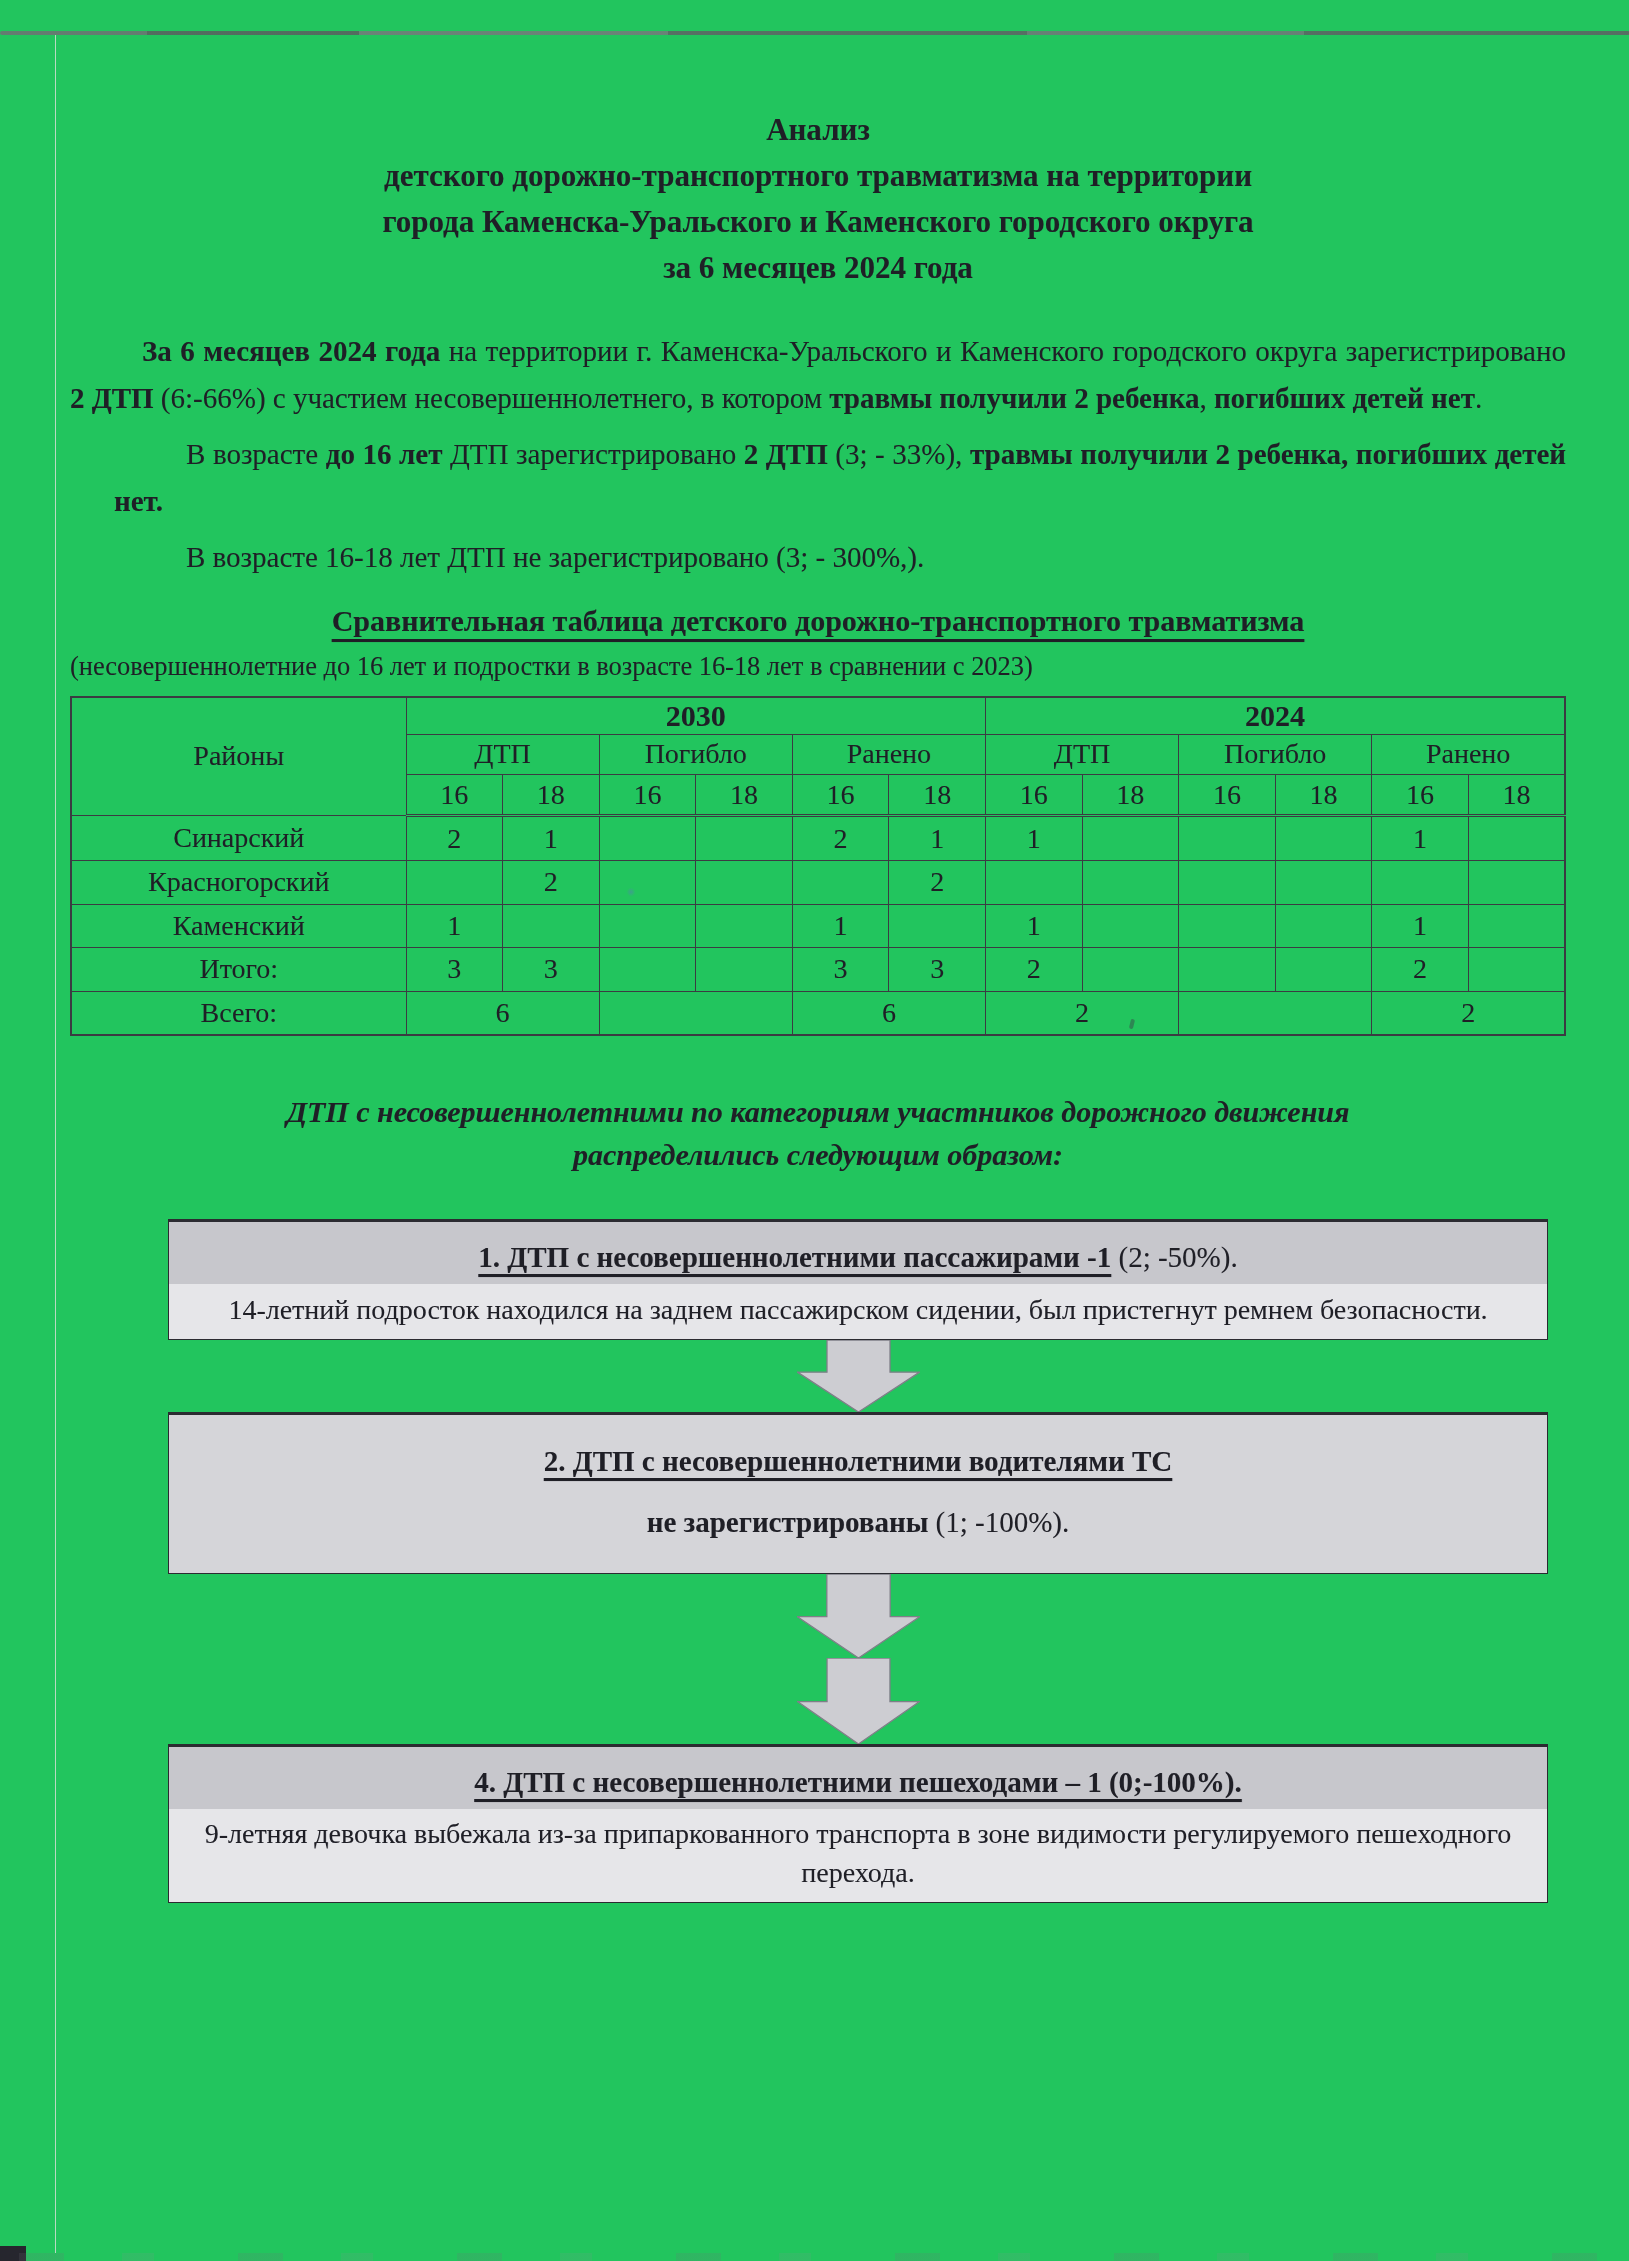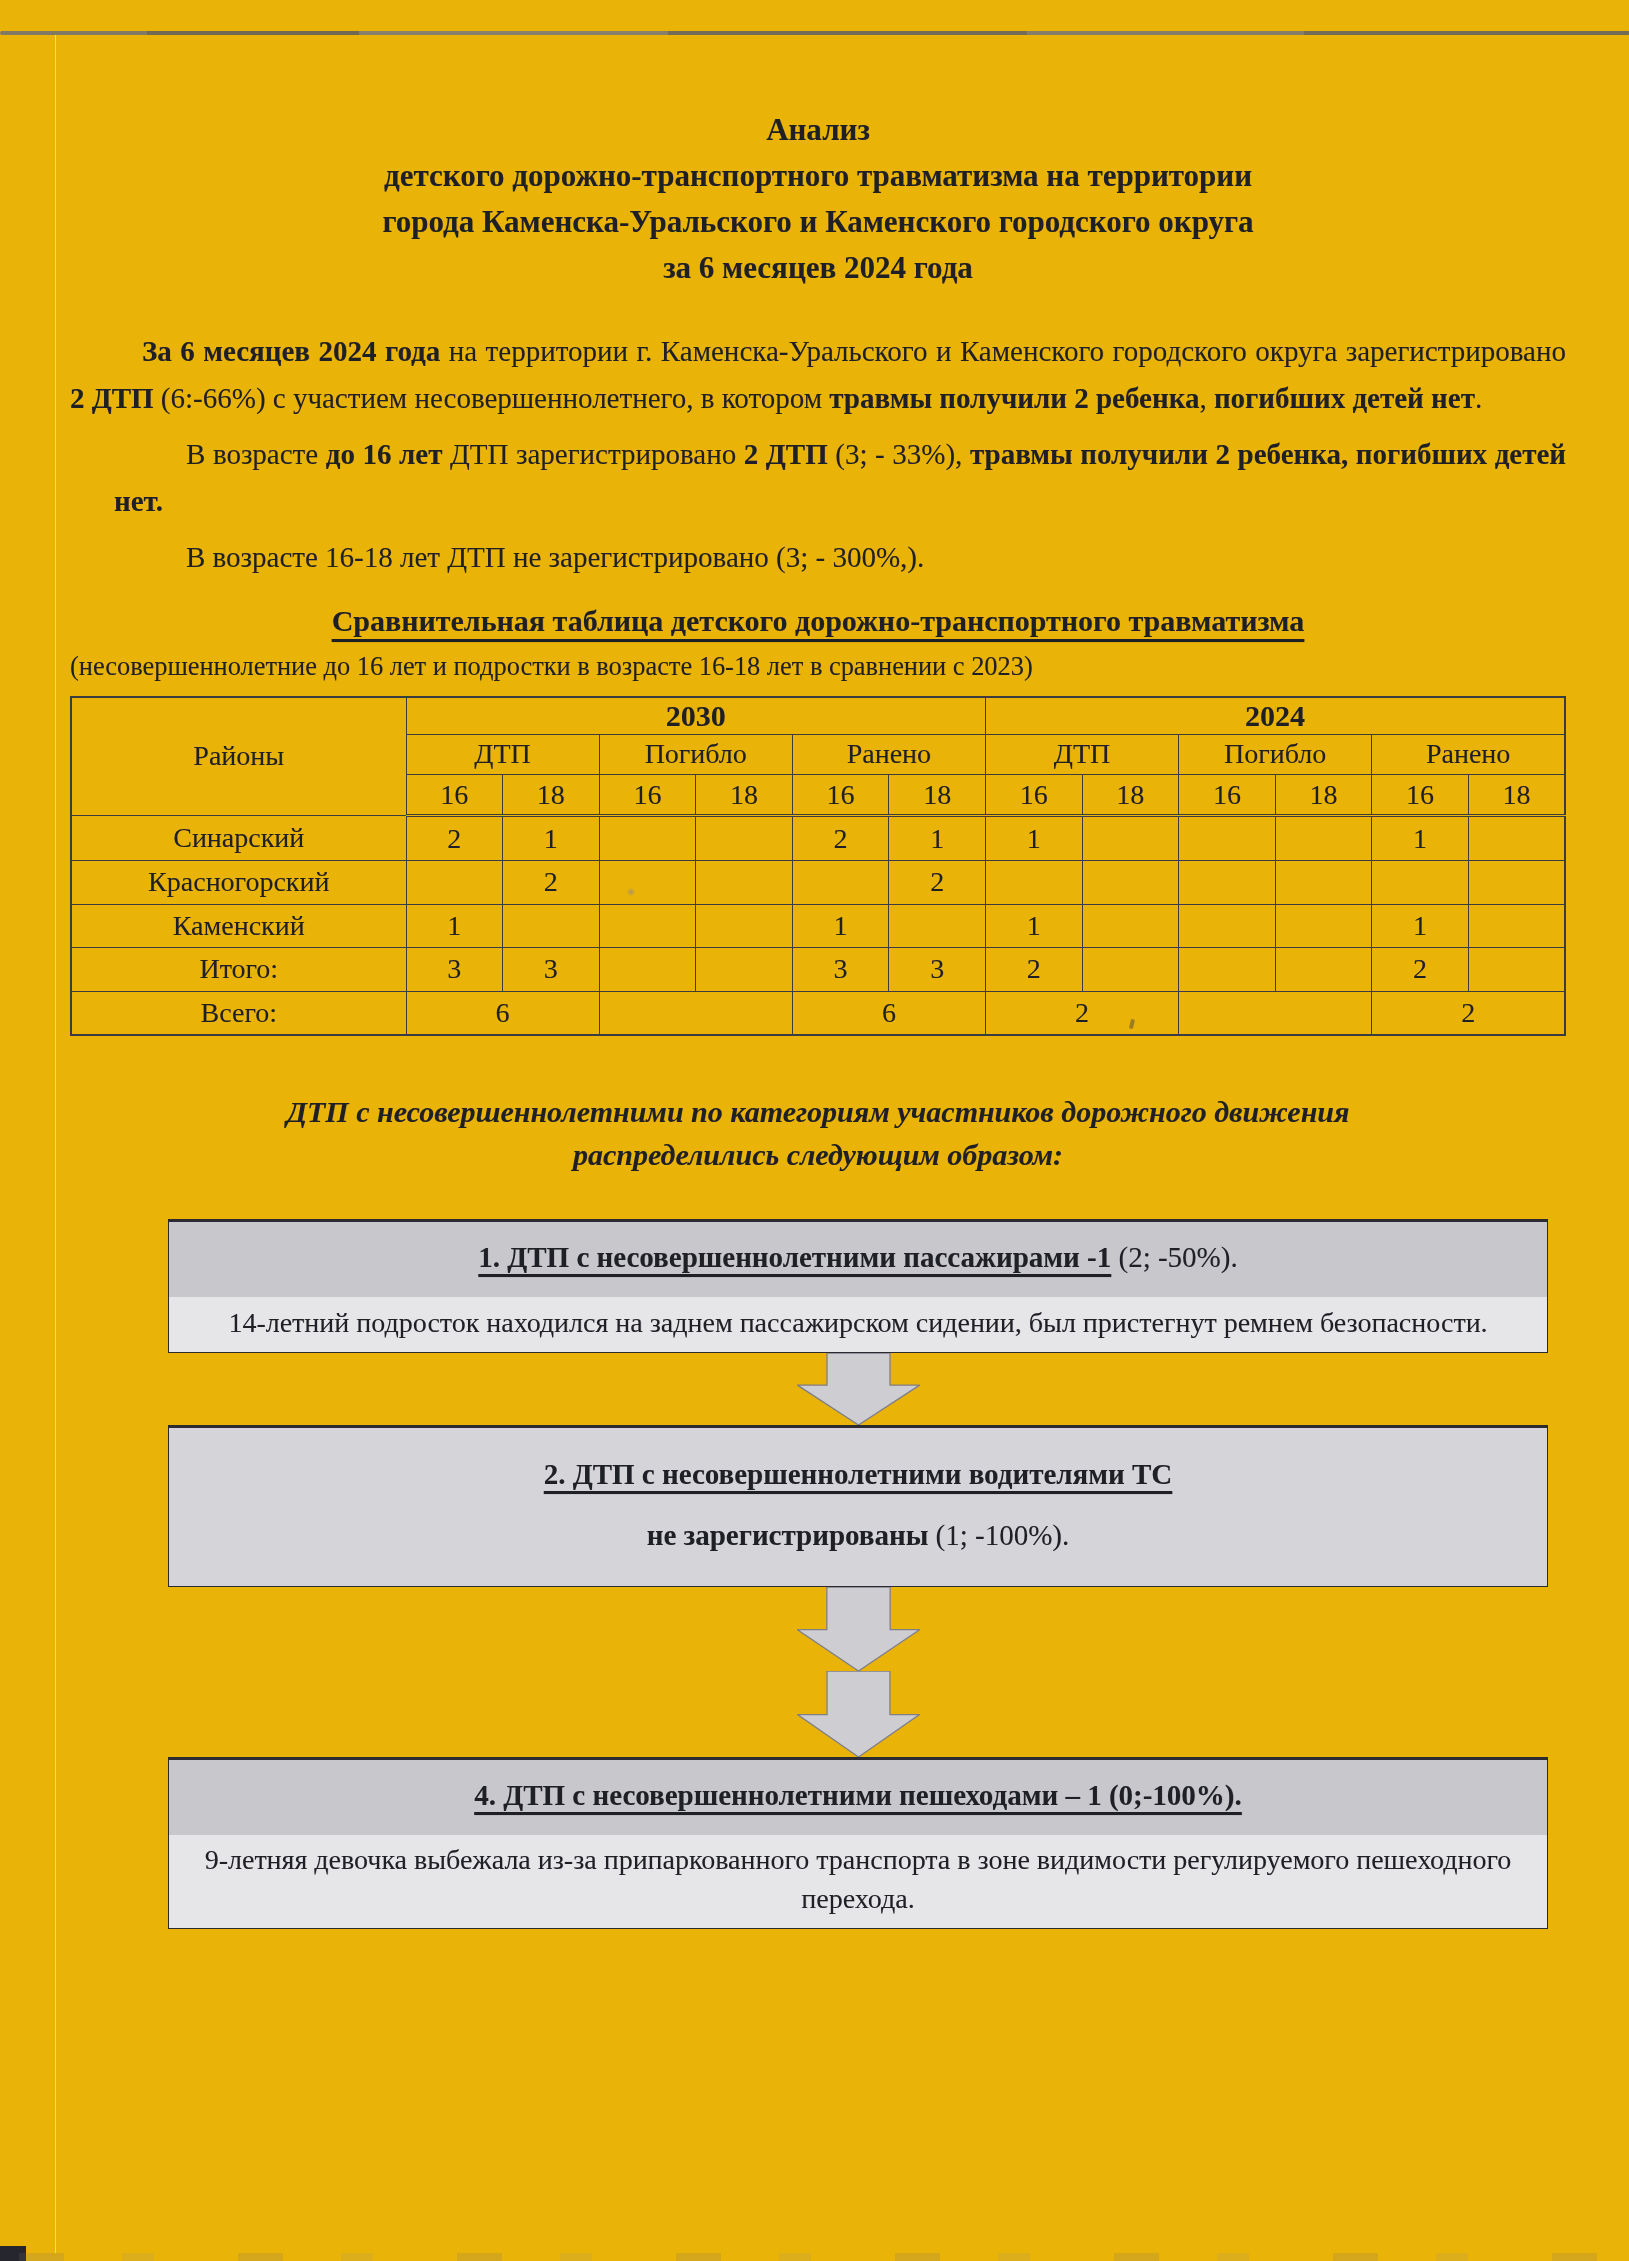--- a/index.html
+++ b/index.html
@@ -1,19 +1,19 @@
 <!DOCTYPE html>
 <html lang="ru" style="font-size:10.3px"><head>
 <meta charset="utf-8">
 <style>
   html,body{margin:0;padding:0;background:#e8e8e6;}
   .page{
     position:relative;
     width:1630px;height:2261px;
-    background:#eab308;
+    background:#22c55e;
     overflow:hidden;
     font-family:"Liberation Serif","DejaVu Serif",serif;
     color:#1f1f26;
   }
   .content{
     position:absolute;left:70px;top:0;width:1496px;
     text-shadow:0.3px 0.3px 0.6px rgba(45,45,65,.28);
   }
   
   .scan-top{position:absolute;left:0;top:31px;width:1630px;height:3.9px;
@@ -53,21 +53,21 @@
   .section-heading{margin:54px auto 0;max-width:1212px;text-align:center;
     font-weight:bold;font-size:30px;line-height:43px;font-style:italic;}
   
   .flow{margin:43px 0 0 98px;width:1380px;}
   .box{box-sizing:border-box;width:1380px;border:1.9px solid #2b2b31;border-top-width:3.9px;}
   .box-title{font-weight:bold;font-size:29px;line-height:37px;text-align:center;}
   .box-title .u{text-decoration:underline;text-decoration-thickness:3.2px;text-underline-offset:7px;}
   .box-title .note{font-weight:normal;}
   .box-body{font-size:28px;line-height:39px;text-align:center;}
   .box-body b{font-weight:bold;}
-  .box.split .box-title{background:#c7c7cc;padding:17px 13px 21px;text-align:center;}
+  .box.split .box-title{background:#c7c7cc;padding:17px 13px 8px;text-align:center;}
   .box.split .box-body{background:#e6e6e9;padding:5.2px 26px 10.3px;}
   .box.solid{background:#d5d5d9;padding:28px 13px 31px;}
   .box.solid .box-body{margin-top:23px;font-size:29px;}
   .arrow{display:flex;justify-content:center;align-items:flex-start;}
   .arrow svg{display:block;}
 </style>
 </head>
 <body>
 
 <div class="page">

